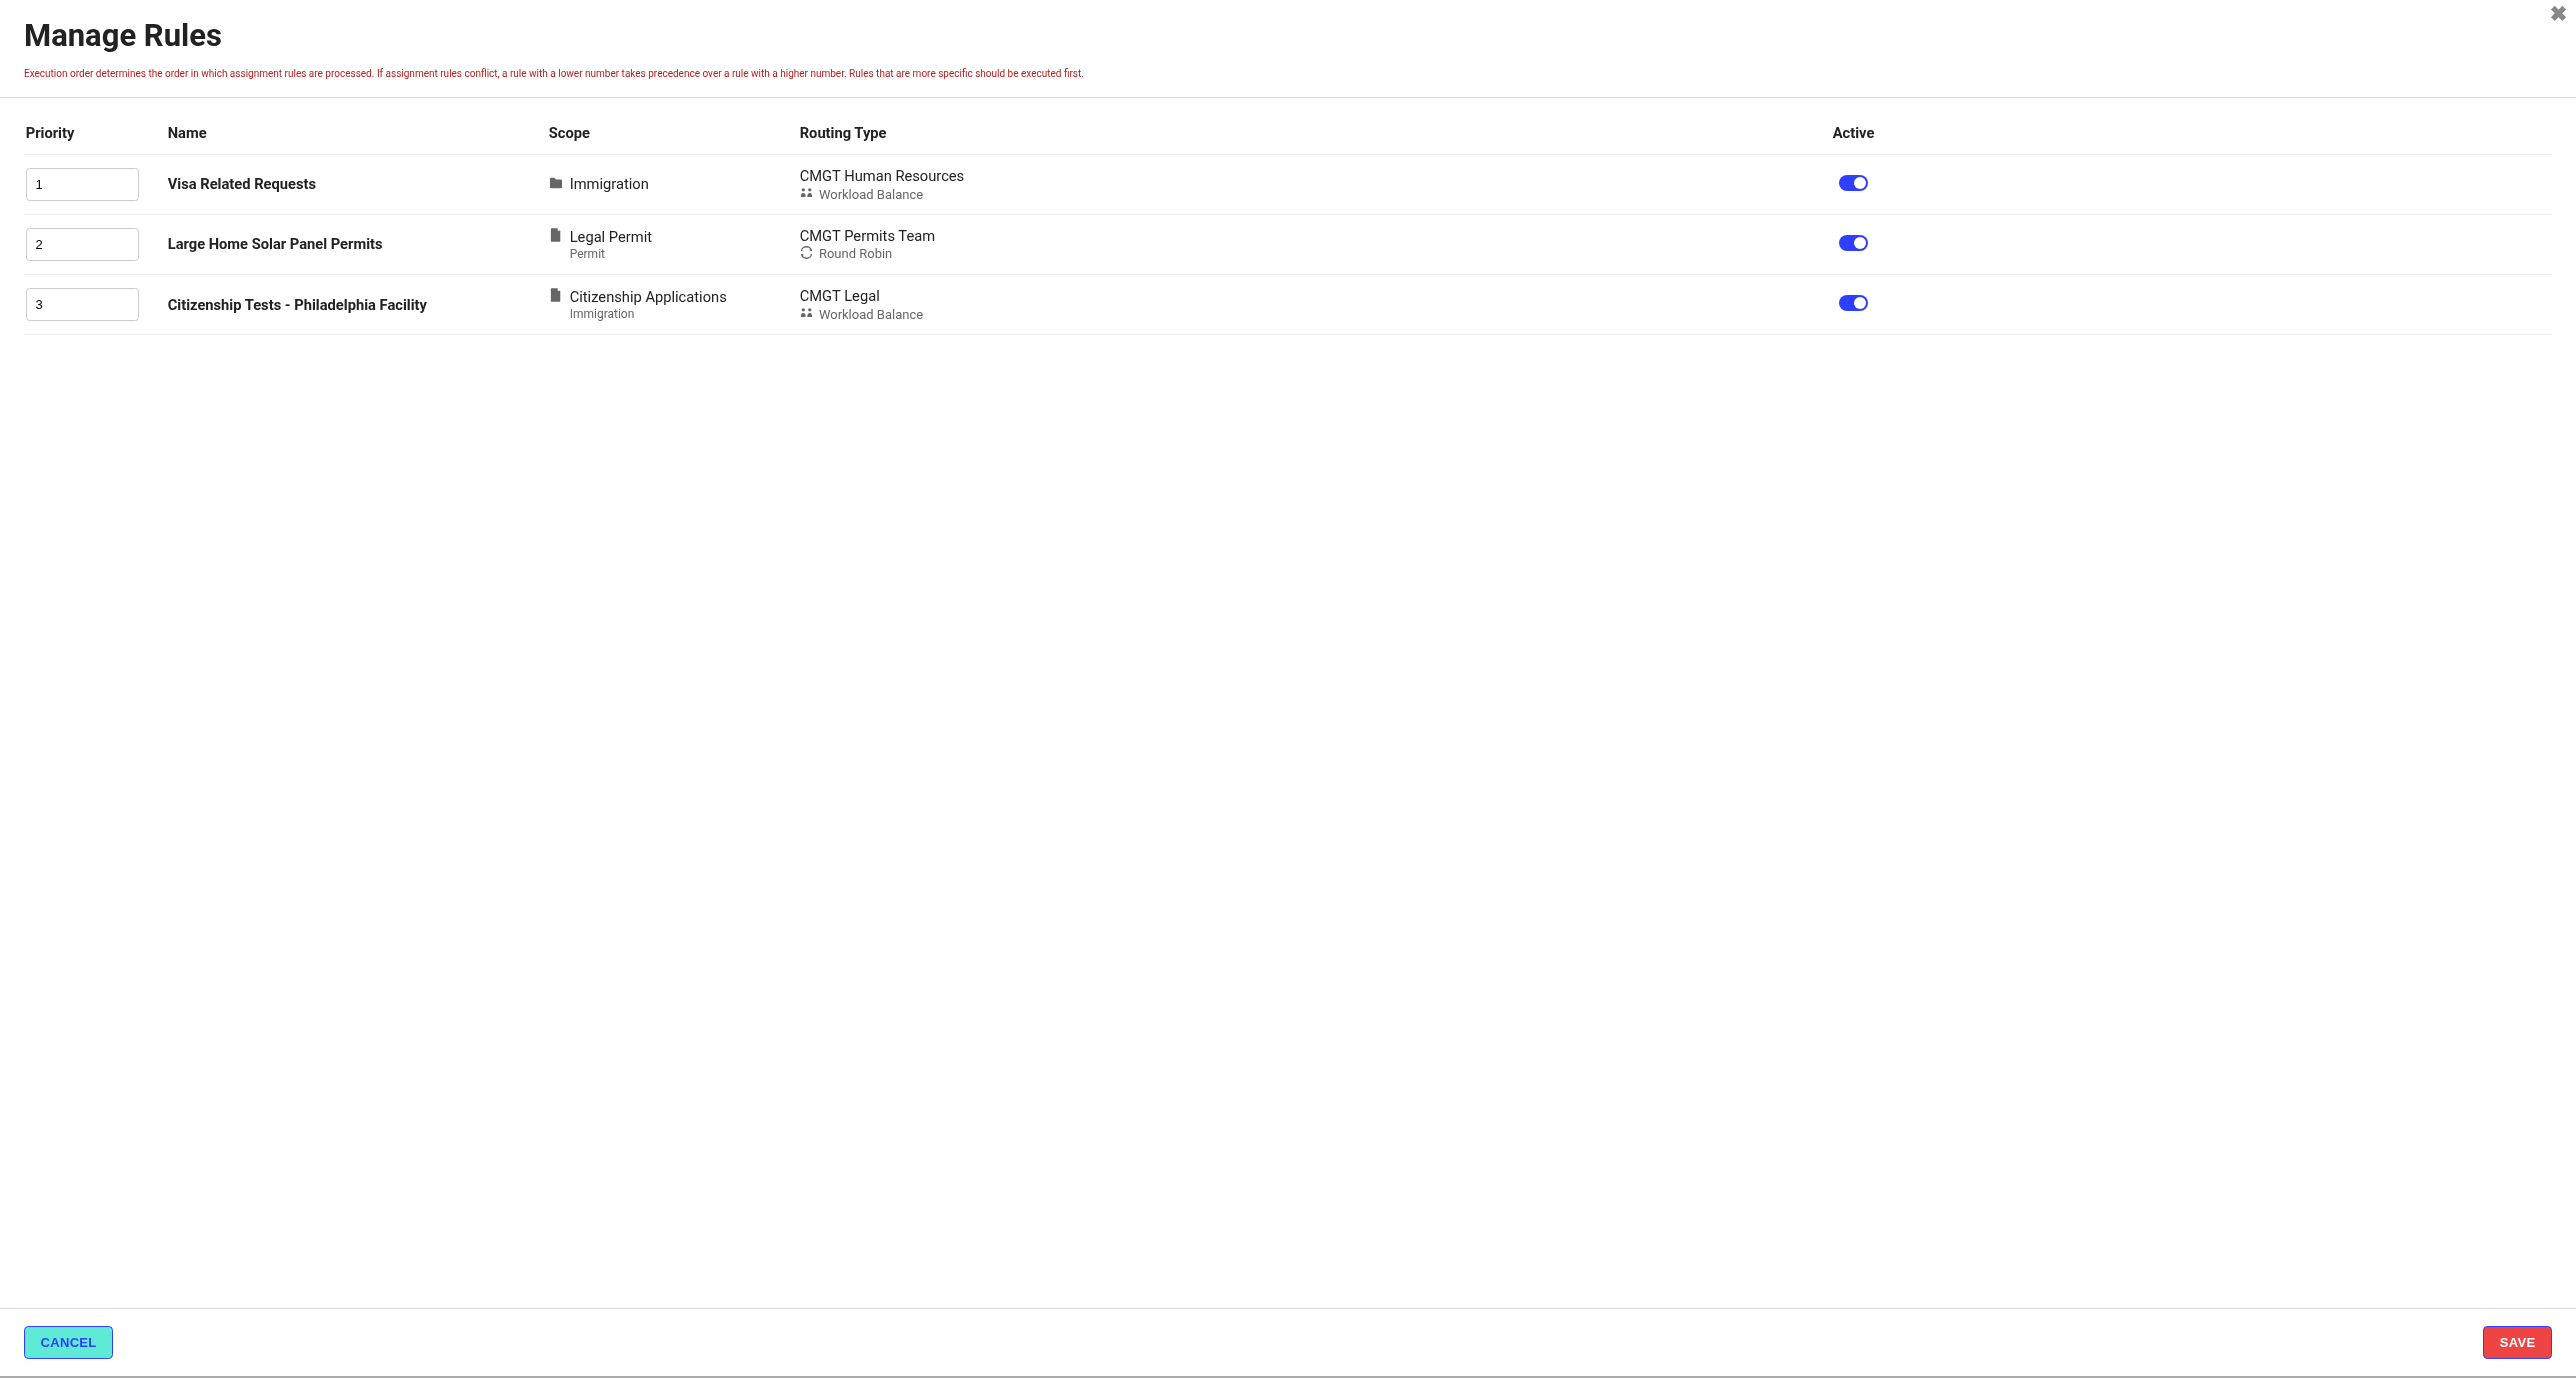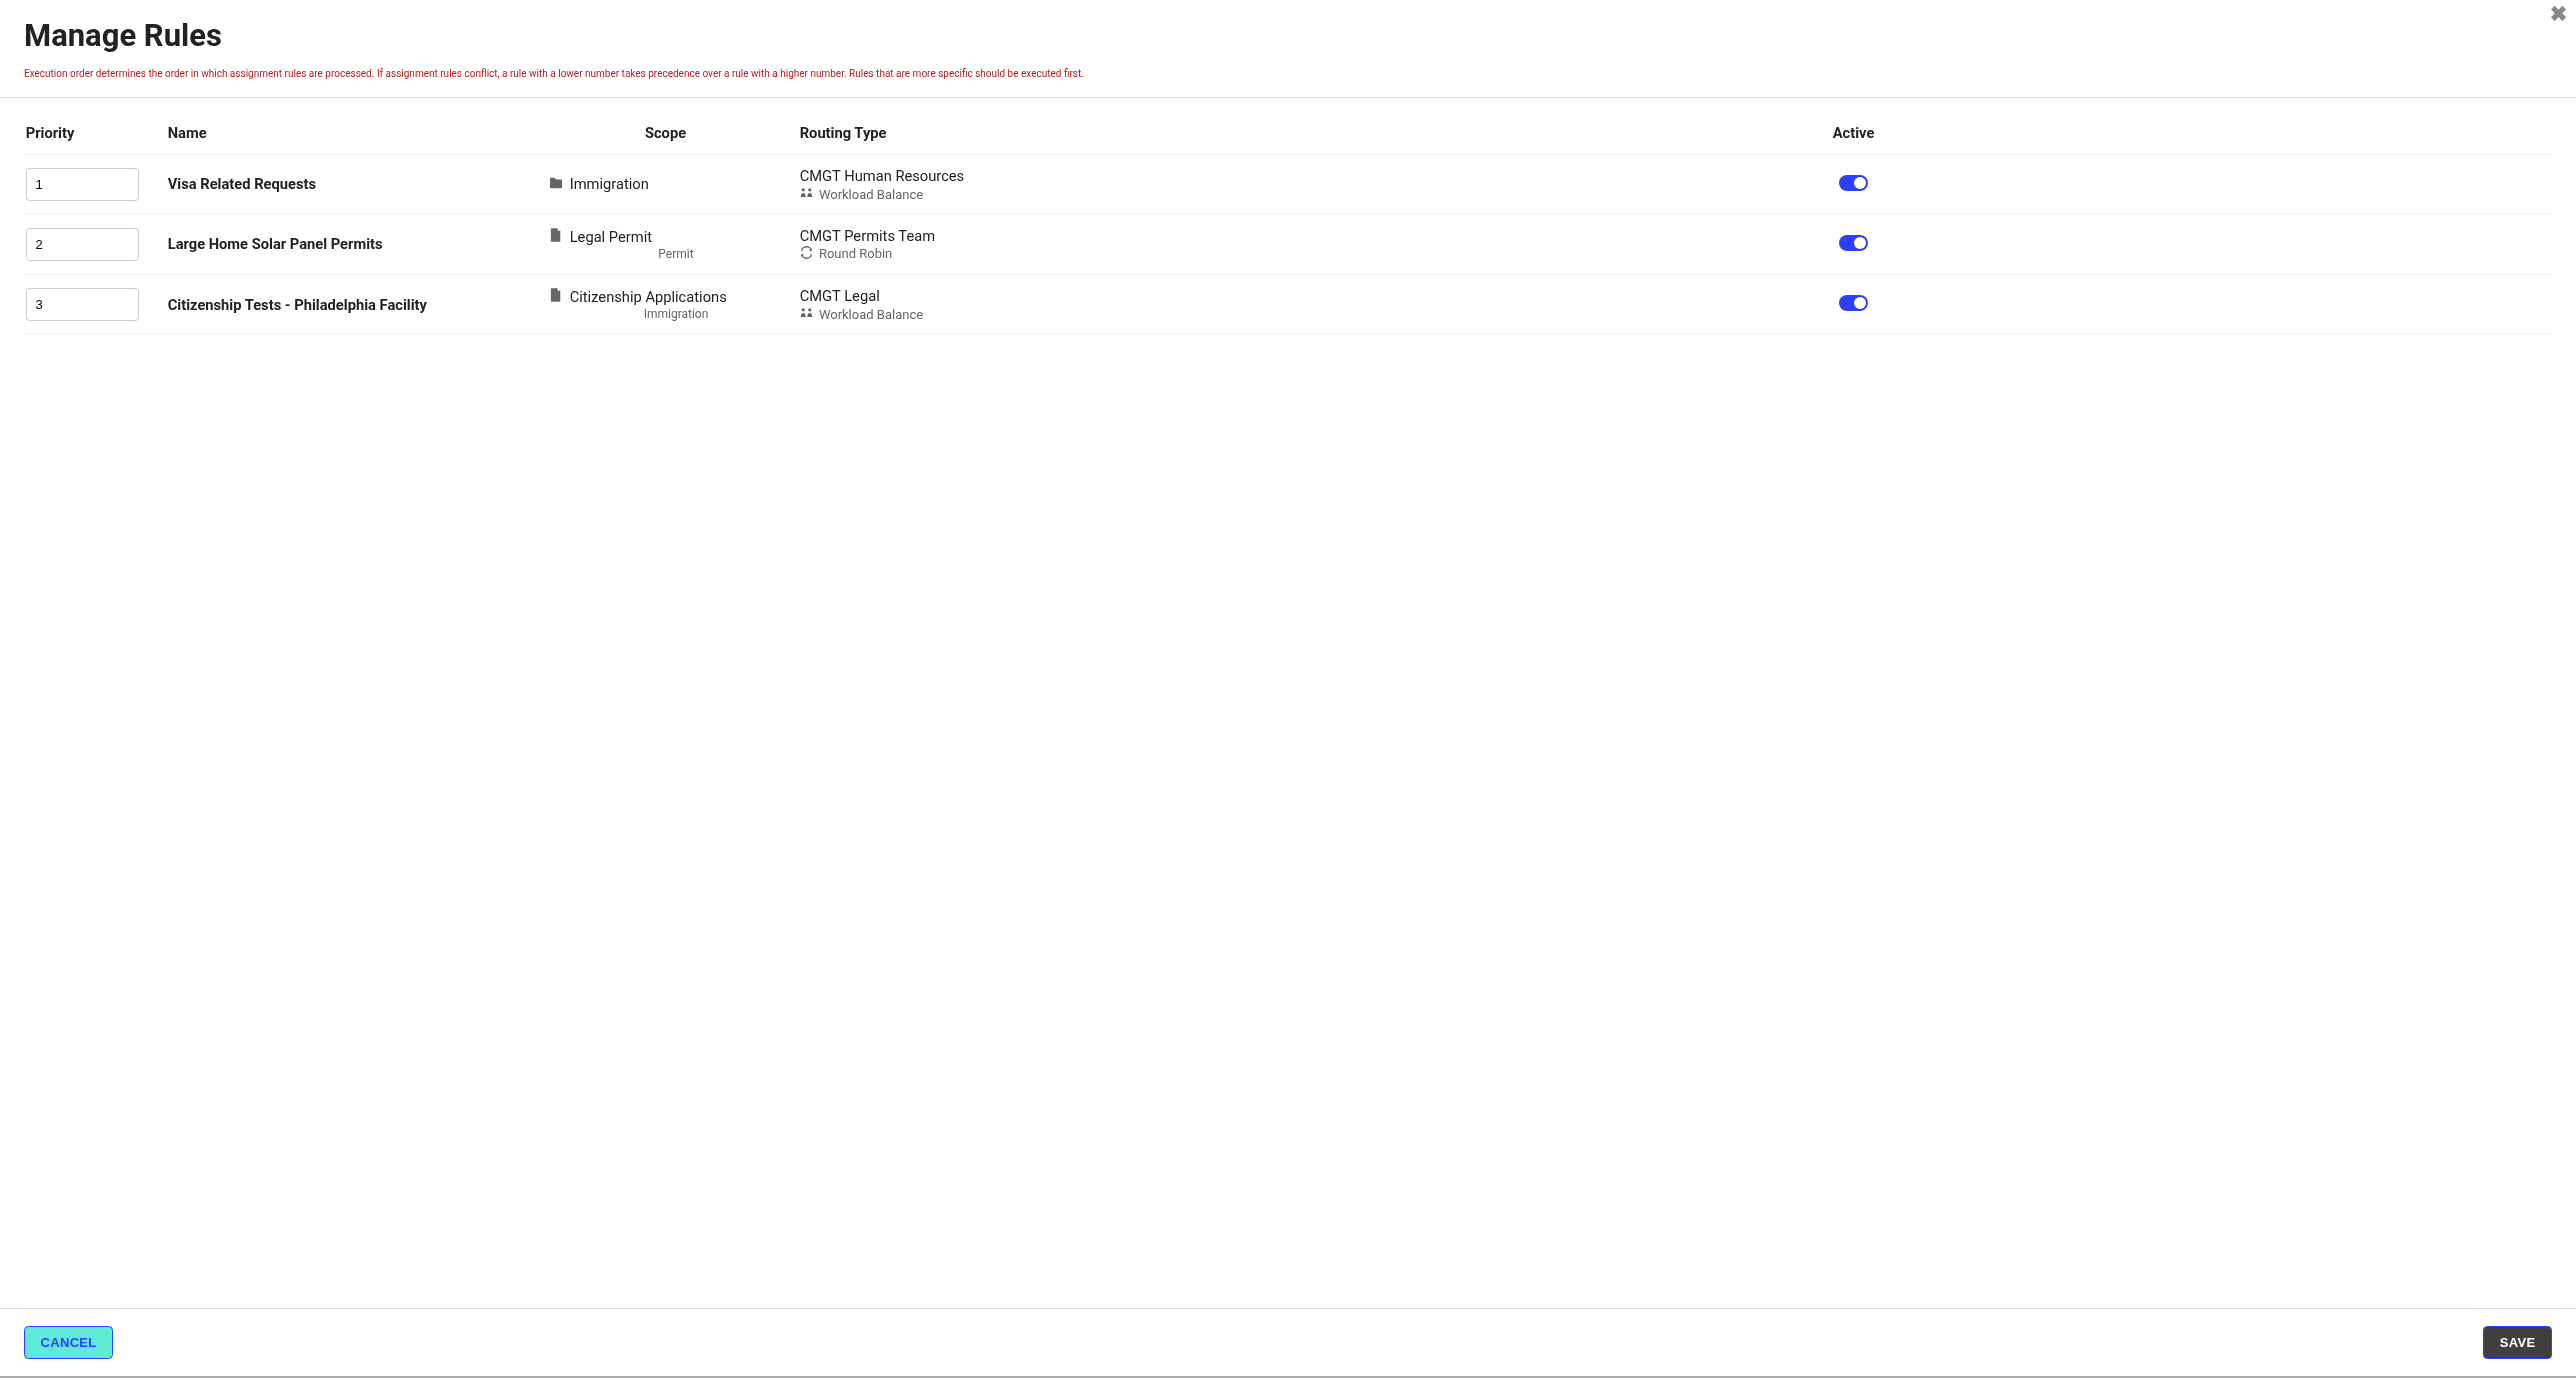--- a/index.html
+++ b/index.html
@@ -145,27 +145,27 @@
       font-weight: 600;
       cursor: pointer;
       letter-spacing: 0.3px;
     }
     .btn-cancel {
       background: #5eead4;
       border: 0.9px solid #2e3fff;
       color: #2e3fff;
     }
     .btn-save {
-      background: #404040;
+      background: #ef4444;
       border: 0.9px solid #2e3fff;
       color: #fff;
     }
     .col-priority { width: 135px; }
     .col-name { width: 381px; }
-    .col-scope { width: 251px; text-align: center; }
+    .col-scope { width: 251px; }
     .col-routing { width: 364px; }
     .col-active { width: auto; text-align: center; }
     td.col-active { vertical-align: middle; }
   </style>
 </head>
 <body>
 
 <div class="modal">
   <span class="close-btn">✖</span>
 

